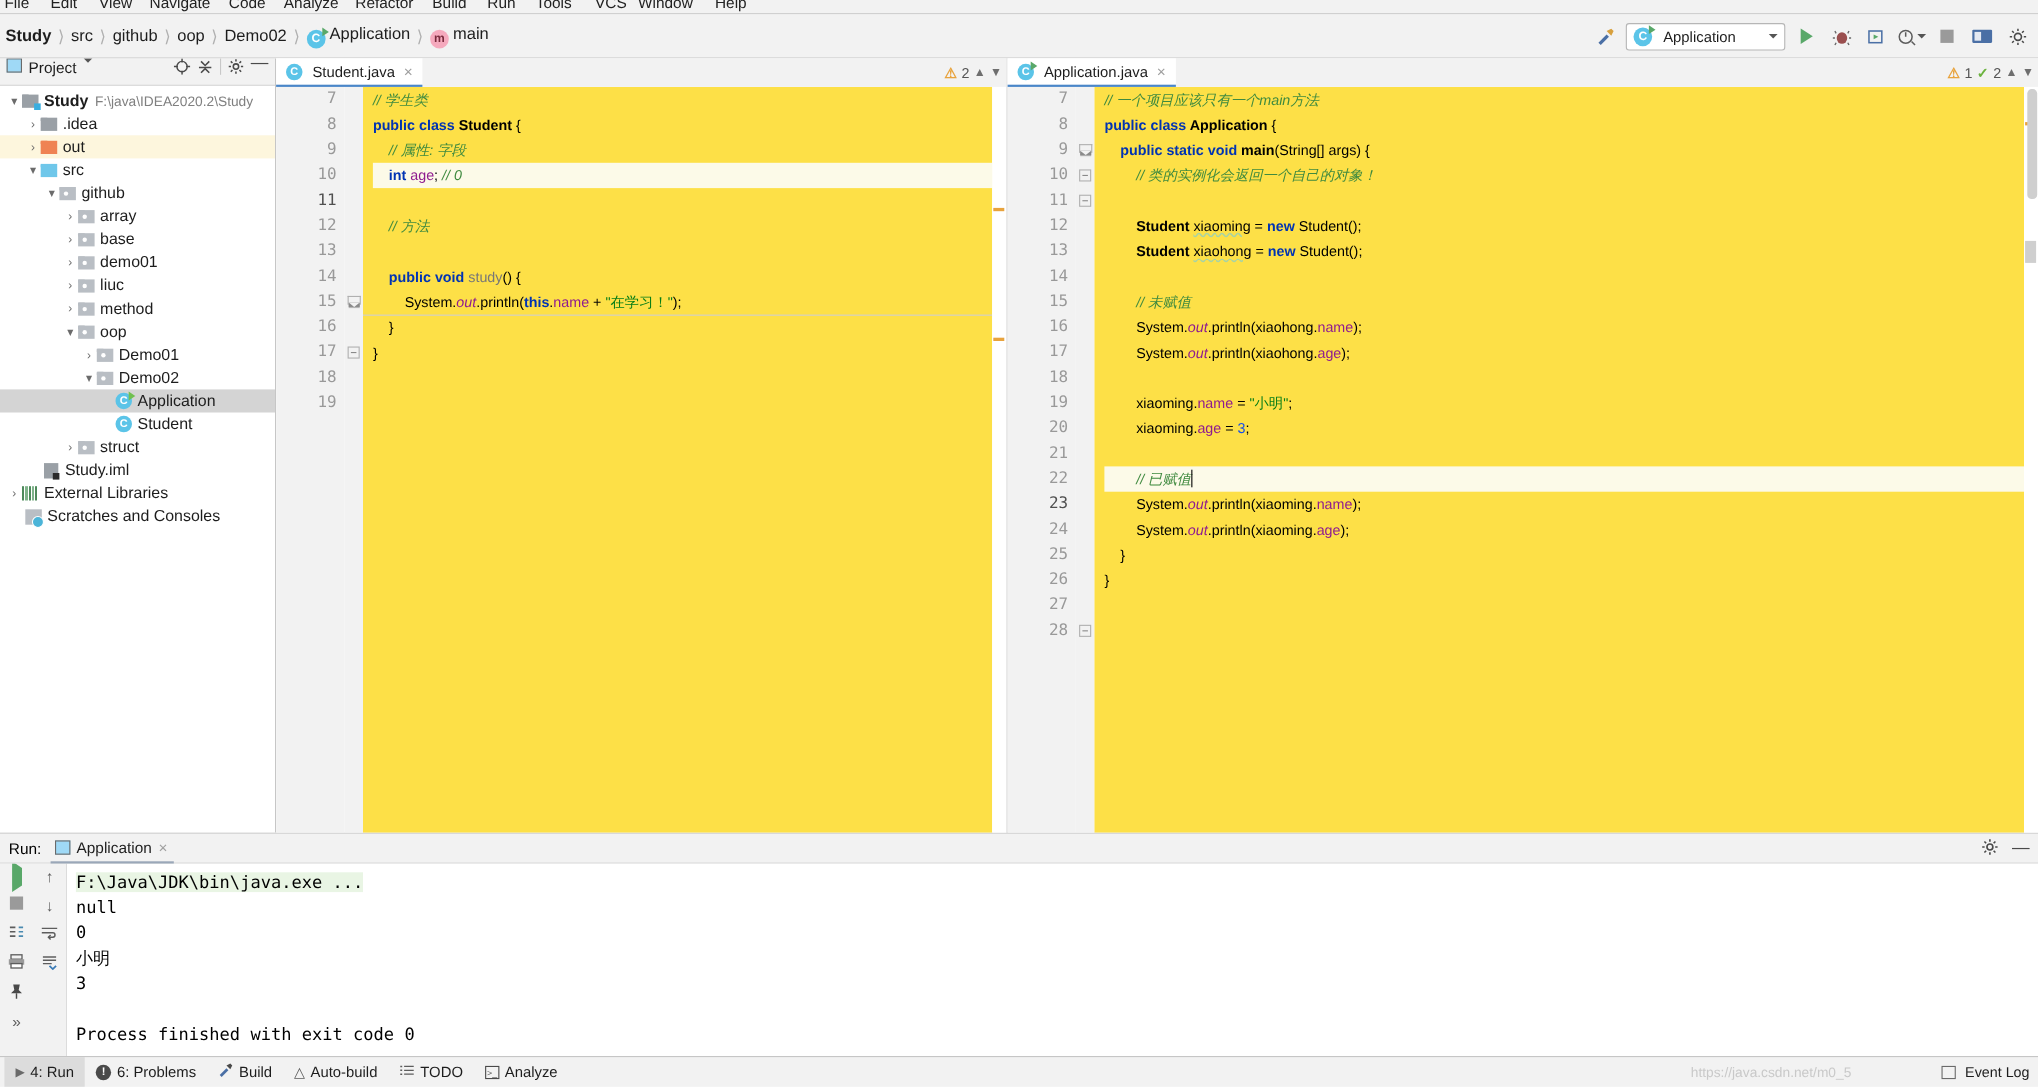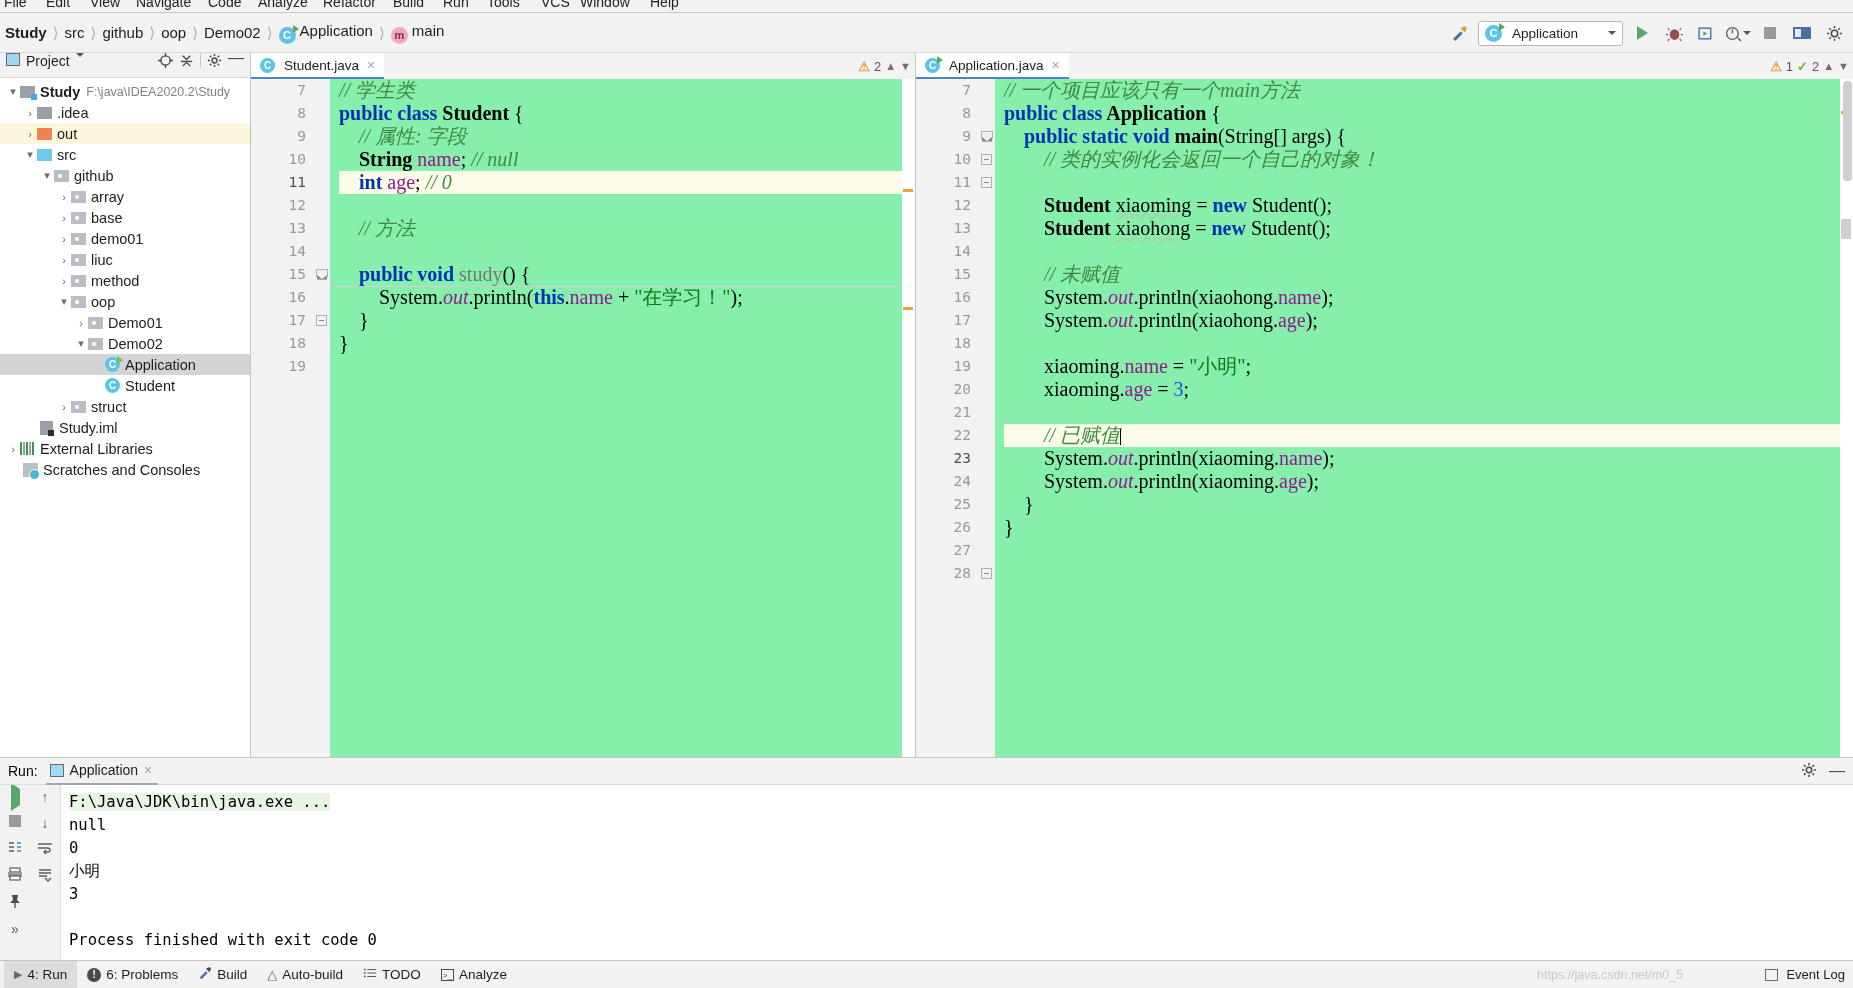--- a/index.html
+++ b/index.html
@@ -139,22 +139,22 @@
   .foldmark{ position:absolute; left:3px; width:11px;height:11px; border:1px solid #b0b0b0; background:#f2f2f2; }
   .foldmark::after{ content:""; position:absolute; left:2px; top:4px; width:5px;height:1px; background:#8a8a8a; }
   .foldmark.tri { border:none; background:transparent; }
   .foldmark.tri::before{ content:""; position:absolute; left:0;top:0;width:10px;height:7px;border:1px solid #b0b0b0;border-bottom:none; }
   .foldmark.tri::after{ content:""; position:absolute; left:1px;top:6px;width:0;height:0;
      border-left:5px solid transparent;border-right:5px solid transparent;border-top:4px solid #f2f2f2;
      filter: drop-shadow(0 1px 0 #b0b0b0); }
 
   .code {
     flex:1 1 auto; min-width:0; position:relative; overflow:hidden;
-    font-family:Liberation Serif, serif; font-size:20px;
-    background:#86efac; padding-left:9px;
+    font-family:Liberation Sans, sans-serif; font-size:13px;
+    background:#fde047; padding-left:9px;
   }
   .cl { height:23px; line-height:23px; white-space:pre; }
   .cl.cur { background:#fcfae8; }
   .cmt { color:#3f8a3f; font-style:italic; }
   .kw  { color:#0033b3; font-weight:bold; }
   .typ { color:#000000; font-weight:bold; }
   .fld { color:#8f1c8f; }
   .str { color:#067d17; }
   .num { color:#1750eb; }
   .mth { color:#777777; }
@@ -481,21 +481,20 @@
           </div>
           <div class="foldcol">
             <span class="foldmark tri" style="top:190px"></span>
             <span class="foldmark" style="top:236px"></span>
           </div>
           <div class="code">
             <div class="hrule" style="top:207px"></div>
             <div class="cl"><span class="cmt">// 学生类</span></div>
             <div class="cl"><span class="kw">public </span><span class="kw">class </span><span class="typ">Student </span><span class="pln">{</span></div>
             <div class="cl"><span class="cmt">    // 属性: 字段</span></div>
-            <div class="cl"><span class="pln">    </span><span class="typ">String </span><span class="fld">name</span><span class="pln">; </span><span class="cmt">// null</span></div>
             <div class="cl cur"><span class="pln">    </span><span class="kw">int </span><span class="fld">age</span><span class="pln">; </span><span class="cmt">// 0</span></div>
             <div class="cl">&nbsp;</div>
             <div class="cl"><span class="cmt">    // 方法</span></div>
             <div class="cl">&nbsp;</div>
             <div class="cl"><span class="pln">    </span><span class="kw">public </span><span class="kw">void </span><span class="mth">study</span><span class="pln">() {</span></div>
             <div class="cl"><span class="pln">        System.</span><span class="sta">out</span><span class="pln">.println(</span><span class="kw">this</span><span class="pln">.</span><span class="fld">name</span><span class="pln"> + </span><span class="str">"在学习！"</span><span class="pln">);</span></div>
             <div class="cl"><span class="pln">    }</span></div>
             <div class="cl"><span class="pln">}</span></div>
             <div class="cl">&nbsp;</div>
           </div>

